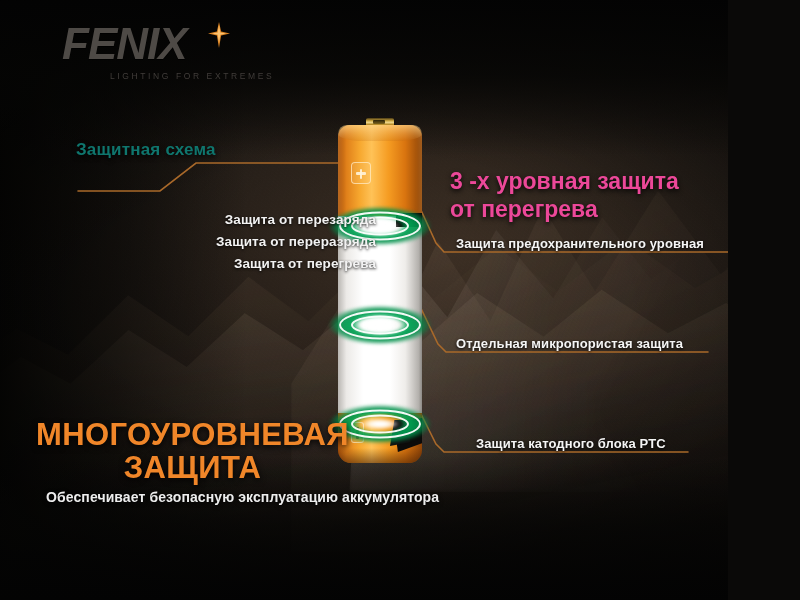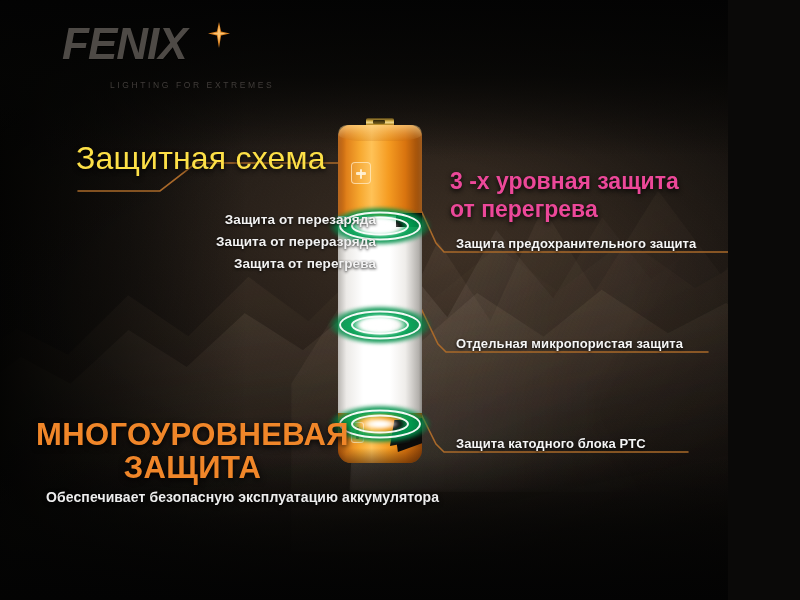--- a/index.html
+++ b/index.html
@@ -93,38 +93,38 @@
     letter-spacing:-1px;
     color:#4e4a46;
     line-height:1;
     text-shadow:0 1px 0 rgba(0,0,0,.9);
   }
   .logo-tag{
     font-family:"Liberation Sans", sans-serif;
     font-size:8.5px;
     letter-spacing:2.6px;
     color:#413d3a;
-    margin-top:14px;
+    margin-top:5px;
     margin-left:4px;
     white-space:nowrap;
     padding-left:44px;
   }
   .logo-star{
     position:absolute; left:146px; top:0px;
     width:22px; height:26px;
     pointer-events:none;
   }
 
   
   .h-left{
     position:absolute; left:76px; top:140px;
     width:280px;
-    font-size:32px;
-    font-weight:normal;
-    color:#fde047;
+    font-size:17px;
+    font-weight:bold;
+    color:#0f766e;
     line-height:1.18;
     letter-spacing:.2px;
     text-shadow:0 2px 5px rgba(0,0,0,.9);
   }
   .bullets{
     position:absolute; left:76px; top:209px;
     width:300px;
     font-size:13.5px;
     font-weight:bold;
     color:#f2f2f2;
@@ -147,21 +147,21 @@
     position:absolute;
     font-size:13px;
     font-weight:bold;
     color:#f5f5f5;
     letter-spacing:.1px;
     white-space:nowrap;
     text-shadow:0 1px 3px rgba(0,0,0,.95);
   }
   #label-valve { left:456px; top:236px; }
   #label-micro { left:456px; top:336px; }
-  #label-ptc   { left:456px; top:436px; }
+  #label-ptc   { left:476px; top:436px; }
 
   
   .h-bottom{
     position:absolute; left:0px; top:418px;
     width:385px;
     text-align:center;
     font-size:31px;
     font-weight:bold;
     color:#f08629;
     line-height:1.08;
@@ -392,21 +392,21 @@
     <div>Защита от перезаряда</div>
     <div>Защита от переразряда</div>
     <div>Защита от перегрева</div>
   </div>
 
   <div class="h-right">
     <div>3 -х уровная защита</div>
     <div>от перегрева</div>
   </div>
 
-  <div class="label-right" id="label-valve">Защита предохранительного защита</div>
+  <div class="label-right" id="label-valve">Защита предохранительного уровная</div>
   <div class="label-right" id="label-micro">Отдельная микропористая защита</div>
   <div class="label-right" id="label-ptc">Защита катодного блока PTC</div>
 
   <div class="h-bottom">
     <div>МНОГОУРОВНЕВАЯ</div>
     <div>ЗАЩИТА</div>
   </div>
   <div class="sub-bottom">Обеспечивает безопасную эксплуатацию аккумулятора</div>
 
 </div>

